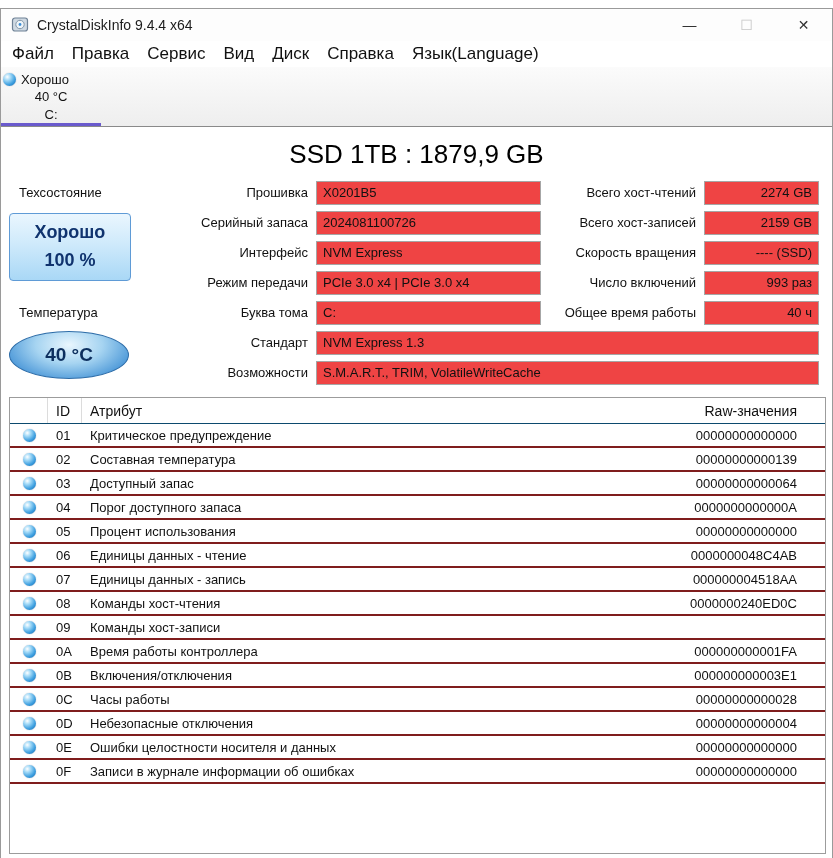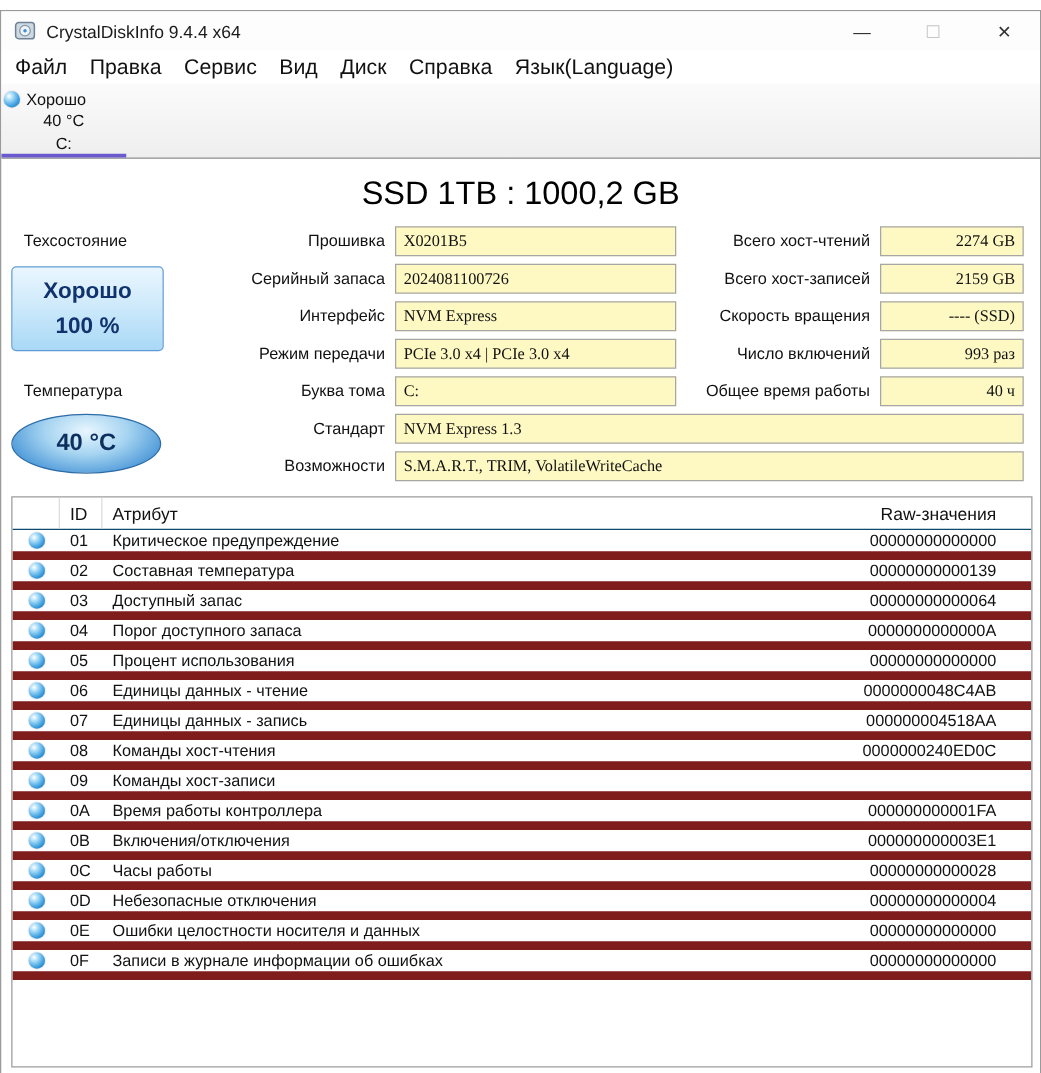--- a/index.html
+++ b/index.html
@@ -45,34 +45,34 @@
 
   
   .info-block { position:absolute; }
   #info-mid { left:100px; top:172px; }
   #info-wide { left:100px; top:322px; }
   #info-right { left:540px; top:172px; }
   .info-row { display:flex; height:24px; margin-bottom:6px;align-items:flex-end; }
   .info-label { text-align:right; margin-right:8px; font-size:13px; line-height:24px; color:#111; }
   #info-mid .info-label, #info-wide .info-label { width:207px; }
   #info-right .info-label { width:155px; }
-  .info-field { border:1px solid #a6a6a6; background:#fef9c3; height:24px; line-height:22px; padding:0 6px; font-size:13px; color:#111;font-family:Liberation Serif, serif; }
+  .info-field { border:1px solid #a6a6a6; background:#ef4444; height:24px; line-height:22px; padding:0 6px; font-size:13px; color:#111; }
   #info-mid .info-field { width:225px; }
   #info-wide .info-field { width:503px; }
   #info-right .info-field { width:115px; text-align:right; }
 
   
   .smart-table { position:absolute; left:8px; top:388px; width:817px; height:457px; border:1px solid #9c9c9c; background:#fff; overflow:hidden; }
   .smart-header { display:flex; height:26px; align-items:center; border-bottom:1px solid #0c4a6e; font-size:14px; color:#111; }
   .col-orb { width:38px; flex:0 0 auto; display:flex; align-items:center; justify-content:center; height:100%; }
   .col-id { width:34px; flex:0 0 auto; padding-left:8px; height:100%; display:flex; align-items:center; }
   .col-attr { flex:1; padding-left:8px; height:100%; display:flex; align-items:center; }
   .col-raw { width:220px; flex:0 0 auto; padding-right:28px; height:100%; display:flex; align-items:center; justify-content:flex-end; }
   .smart-header .col-orb, .smart-header .col-id { border-right:1px solid #dcdcdc; }
-  .smart-row { display:flex; height:24px; align-items:flex-end; border-bottom:7px solid #7f1d1d; font-size:13px; color:#111; }
+  .smart-row { display:flex; height:24px; align-items:flex-end; border-bottom:2px solid #7f1d1d; font-size:13px; color:#111; }
   .orb-row { width:13px; height:13px; }
 </style>
 </head>
 <body>
 
 <div class="window">
 
   <div class="titlebar">
     <svg class="app-icon" viewBox="0 0 18 18">
       <rect x="1.5" y="2" width="15" height="13" rx="2.5" fill="#cfd9e2" stroke="#6f8296" stroke-width="1.2"></rect>
@@ -109,21 +109,21 @@
       <div class="tab-line1">
         <span class="orb orb-sm"></span>
         <span>Хорошо</span>
       </div>
       <div class="tab-line2">40 °C</div>
       <div class="tab-line3">C:</div>
       <div class="tab-underline"></div>
     </div>
   </div>
 
-  <div class="drive-title">SSD 1TB : 1000,2 GB</div>
+  <div class="drive-title">SSD 1TB : 1879,9 GB</div>
 
   <div class="side-label lbl-health">Техсостояние</div>
   <button class="health-btn">
     <span>Хорошо</span>
     <span>100 %</span>
   </button>
   <div class="side-label lbl-temp">Температура</div>
   <button class="temp-btn">
     <span>40 °C</span>
   </button>

